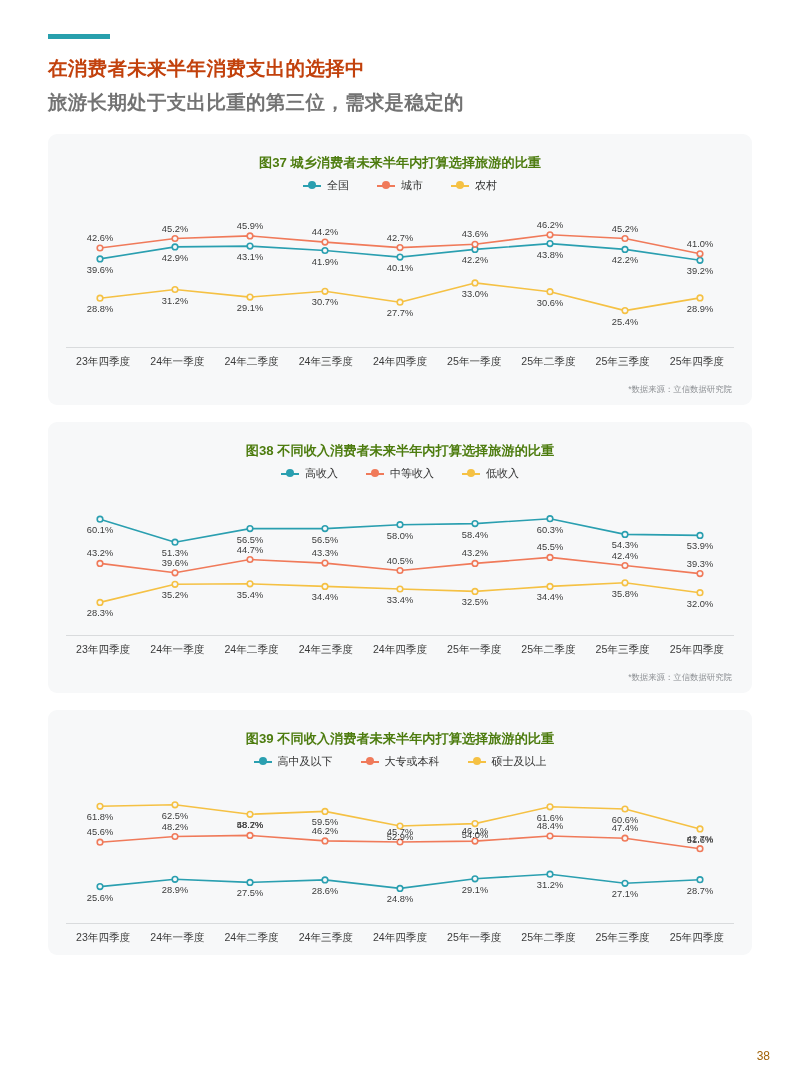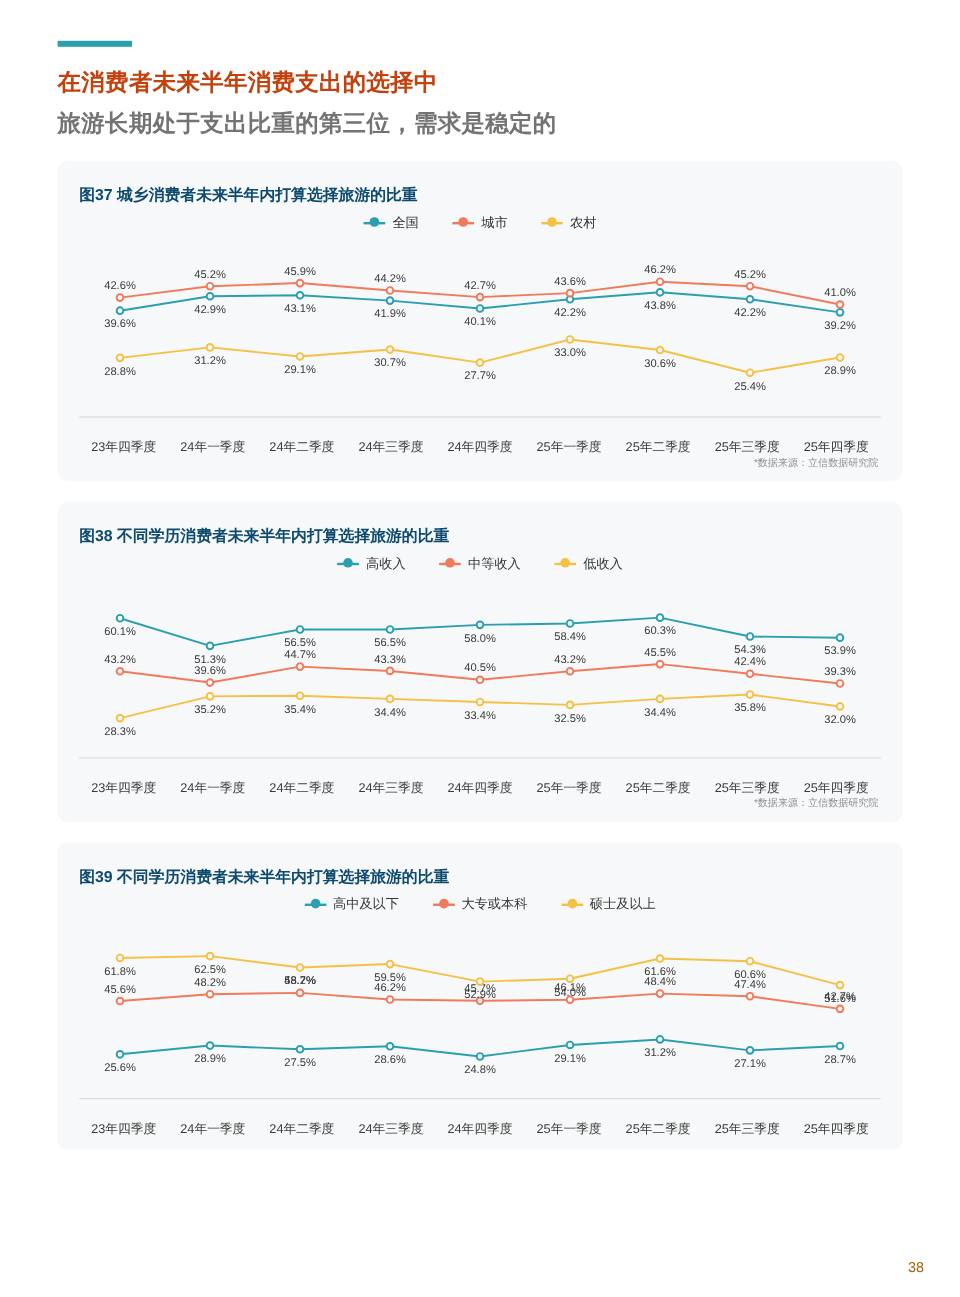--- a/index.html
+++ b/index.html
@@ -31,45 +31,45 @@
   }
 
   .card {
     background: #f7f8f9;
     border-radius: 9px;
     padding: 16px 18px 10px 18px;
     margin-bottom: 17px;
     position: relative;
   }
   .card-title {
-    font-size: 13.2px; font-weight: bold; color: #0c4a6e;
+    text-align: center; font-size: 13.2px; font-weight: bold; color: #4d7c0f;
     margin: 4px 0 6px 0;
   }
   .legend {
     display: flex; justify-content: center; gap: 28px; align-items: center;
     margin-bottom: 2px;
   }
   .legend-item { display: flex; align-items: center; gap: 6px; font-size: 11px; color: #333; }
   .legend-line {
     width: 18px; height: 2px; display:inline-block; position: relative;
   }
   .legend-line::after {
     content: ""; position: absolute; left: 5px; top: -3.5px;
     width: 8px; height: 8px; border-radius: 50%; background: inherit;
   }
   .chart-wrap { position: relative; width: 100%; }
   svg.chart { display: block; width: 100%; }
   .xaxis {
-    display: flex; margin-top: 2px; border-top: 1px solid #d9dbdd; padding-top: 18px;
+    display: flex; margin-top: 2px; border-top: 1px solid #d9dbdd; padding-top: 7px;
   }
   .xaxis span {
     flex: 1; text-align: center; font-size: 10.6px; color: #3b3b3b;
   }
   .source {
-    text-align: right; font-size: 8.4px; color: #8d9094; margin-top: 0; padding-right: 2px;
+    text-align: right; font-size: 8.4px; color: #8d9094; margin-top: 15px; padding-right: 2px;
   }
   .page-num {
     position: absolute; right: 30px; bottom: 18px; font-size: 12px; color: #a16207;
   }
 </style>
 </head>
 <body>
 
 <div class="page">
 
@@ -164,21 +164,21 @@
         <span>24年四季度</span>
         <span>25年一季度</span>
         <span>25年二季度</span>
         <span>25年三季度</span>
         <span>25年四季度</span>
       </div>
     <div class="source">*数据来源：立信数据研究院</div>
   </div>
 
   <div class="card">
-    <div class="card-title">图38 不同学历消费者未来半年内打算选择旅游的比重</div>
+    <div class="card-title">图38 不同收入消费者未来半年内打算选择旅游的比重</div>
     <div class="legend">
       <div class="legend-item">
         <span class="legend-line" style="background:#2a9fb0"></span>
         <span>高收入</span>
       </div>
       <div class="legend-item">
         <span class="legend-line" style="background:#f07a5a"></span>
         <span>中等收入</span>
       </div>
       <div class="legend-item">
@@ -255,21 +255,21 @@
         <span>24年四季度</span>
         <span>25年一季度</span>
         <span>25年二季度</span>
         <span>25年三季度</span>
         <span>25年四季度</span>
       </div>
     <div class="source">*数据来源：立信数据研究院</div>
   </div>
 
   <div class="card">
-    <div class="card-title">图39 不同学历消费者未来半年内打算选择旅游的比重</div>
+    <div class="card-title">图39 不同收入消费者未来半年内打算选择旅游的比重</div>
     <div class="legend">
       <div class="legend-item">
         <span class="legend-line" style="background:#2a9fb0"></span>
         <span>高中及以下</span>
       </div>
       <div class="legend-item">
         <span class="legend-line" style="background:#f07a5a"></span>
         <span>大专或本科</span>
       </div>
       <div class="legend-item">

